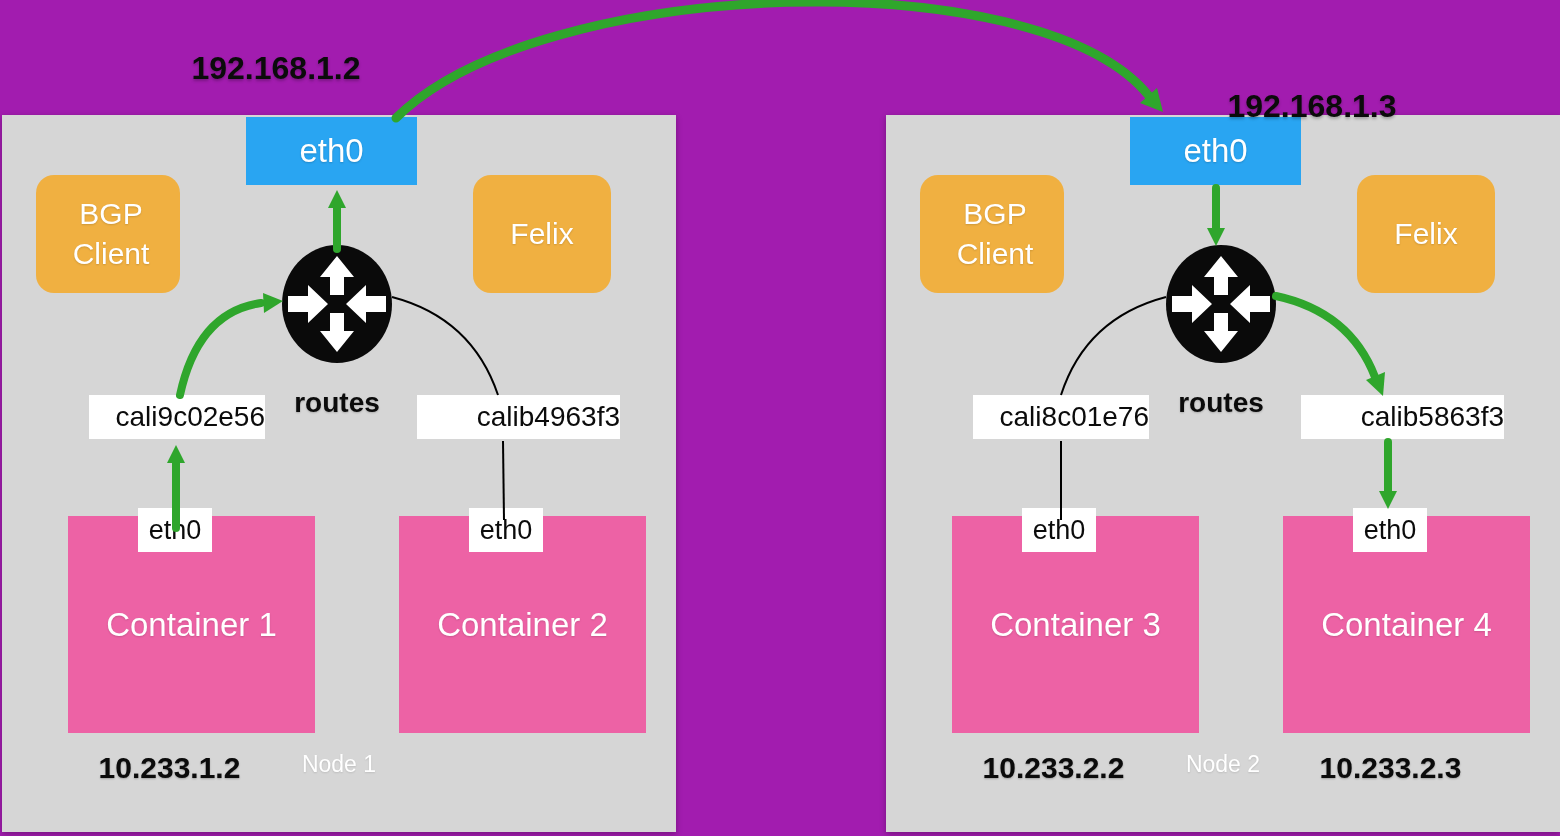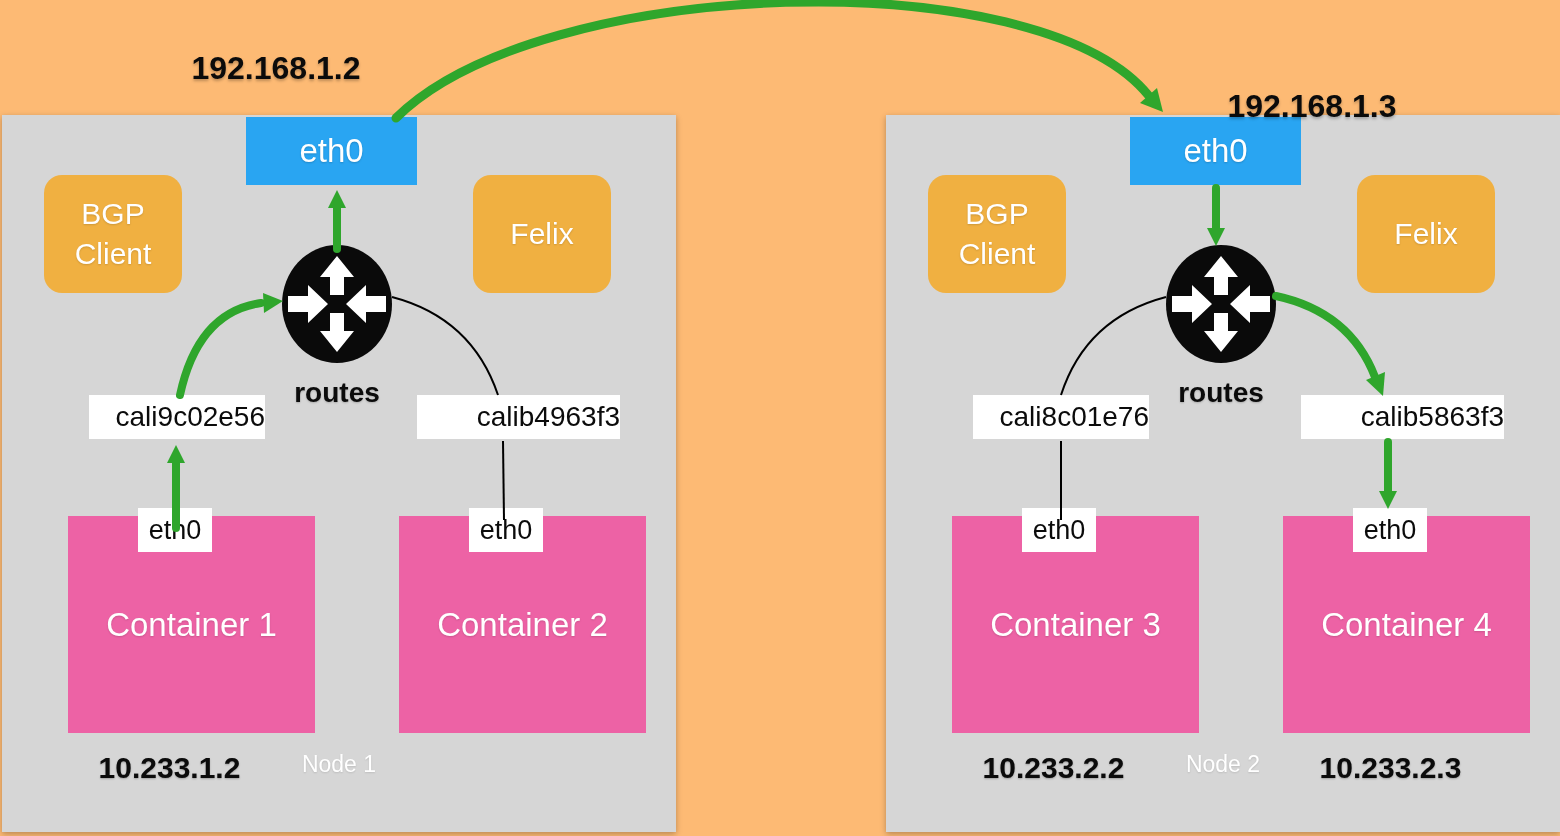--- a/index.html
+++ b/index.html
@@ -1,32 +1,32 @@
 <!DOCTYPE html>
 <html><head>
 <meta charset="utf-8">
 <style>
   html,body{margin:0;padding:0;background:#ffffff;}
   #canvas{position:relative;width:1560px;height:836px;overflow:hidden;
-          font-family:"Liberation Sans", sans-serif;background:#fdba74;}
+          font-family:"Liberation Sans", sans-serif;background:#a21caf;}
 
   .node{position:absolute;top:115px;width:674px;height:717px;background:#d6d6d6;
         box-shadow:0 2px 6px rgba(0,0,0,0.28);z-index:1;}
   #node1{left:2px;} #node2{left:886px;}
 
   .nic{position:absolute;left:244px;top:2px;width:171px;height:68px;background:#29a5f2;
        color:#fff;font-size:33px;display:flex;align-items:center;justify-content:center;
        text-shadow:0 1px 2px rgba(0,0,0,0.18);}
   .service{position:absolute;top:60px;width:138px;height:118px;background:#f0b041;
        border-radius:18px;color:#fff;font-size:30px;line-height:1.32;display:flex;
        align-items:center;justify-content:center;text-align:center;
        text-shadow:0 1px 2px rgba(0,0,0,0.15);}
-  .bgp{left:42px;} .felix{left:471px;}
+  .bgp{left:34px;padding-left:6px;} .felix{left:471px;}
 
-  .routes{position:absolute;left:285px;top:262px;width:100px;text-align:center;
+  .routes{position:absolute;left:285px;top:272px;width:100px;text-align:center;
        font-weight:bold;font-size:28px;color:#0b0b0b;text-shadow:0 1px 2px rgba(0,0,0,0.2);}
 
   .iface{position:absolute;top:280px;height:44px;background:#ffffff;color:#0b0b0b;
        font-size:28px;line-height:44px;text-align:right;z-index:10;}
   .iface.left{left:87px;width:176px;} .iface.right{left:415px;width:174px;padding-left:29px;}
 
   .container-box{position:absolute;top:401px;width:247px;height:217px;background:#ed62a5;
        color:#fff;font-size:33px;display:flex;align-items:center;justify-content:center;
        text-shadow:0 1px 2px rgba(0,0,0,0.15);margin-left:16px;}
   .c-left{left:50px;} .c-right{left:381px;}

